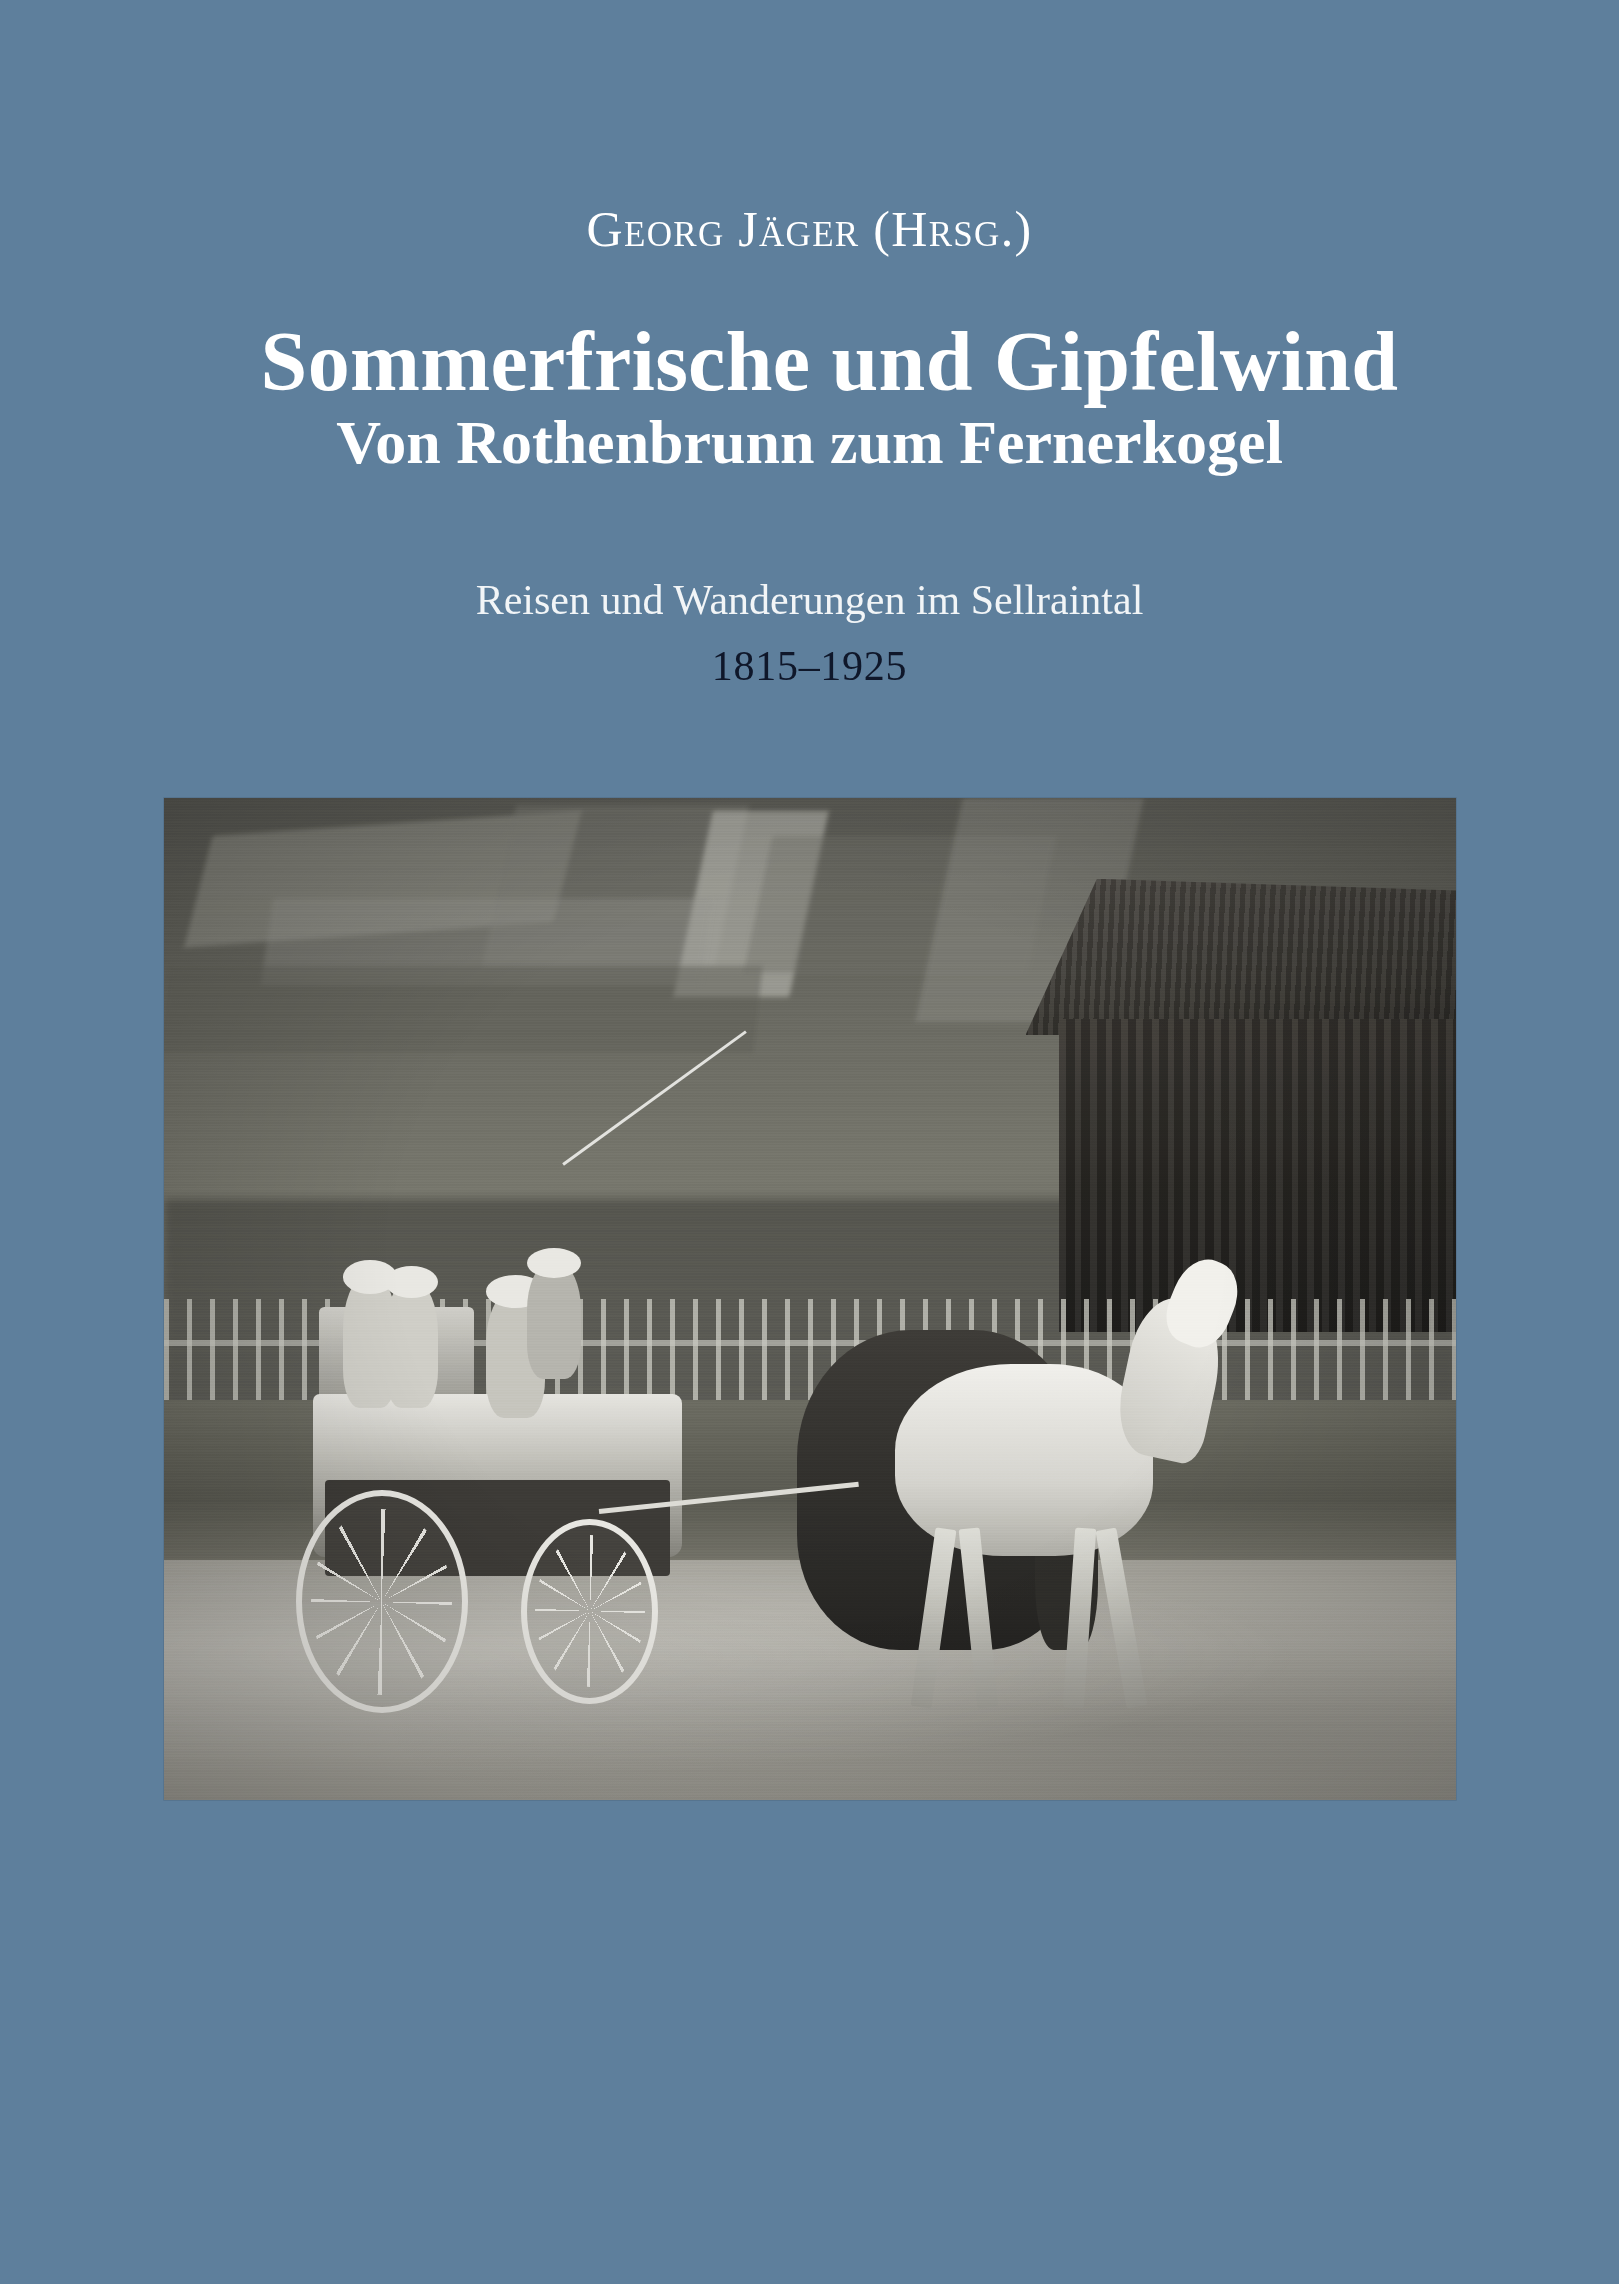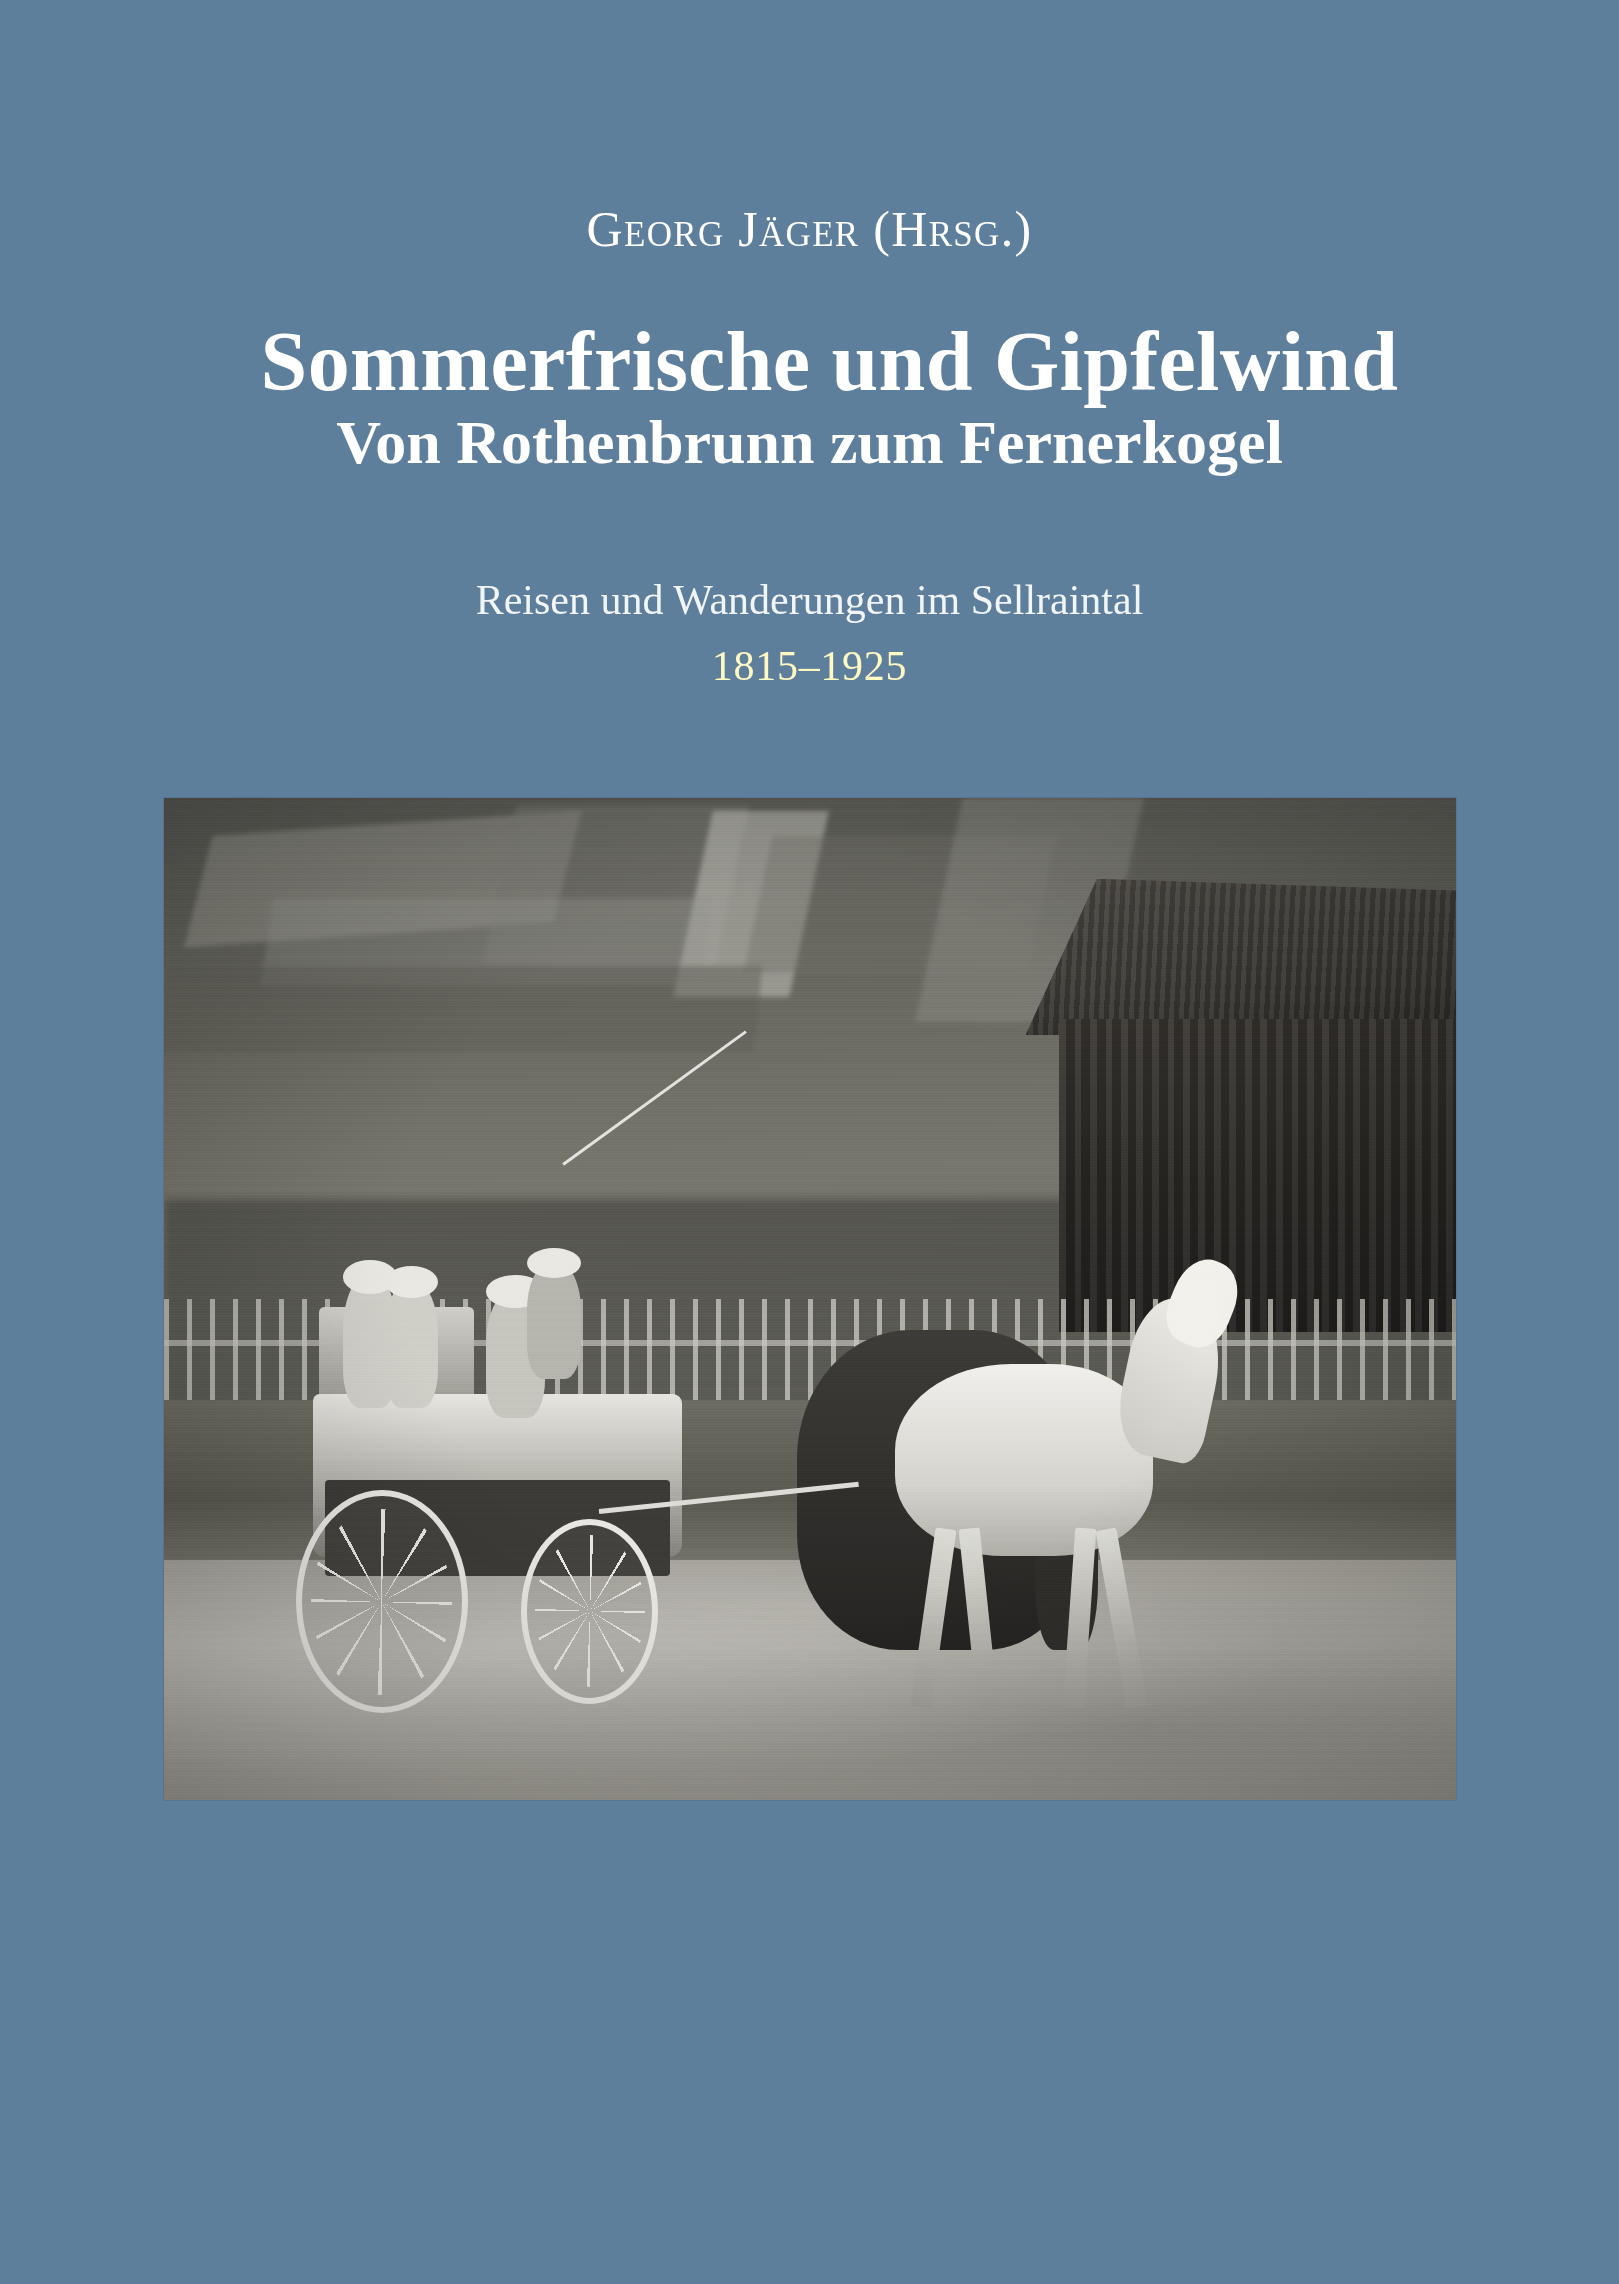--- a/index.html
+++ b/index.html
@@ -51,21 +51,21 @@
     margin-top: 93px;
     font-size: 42px;
     color: #f2f5f7;
     text-align: center;
     line-height: 1.45;
     font-weight: normal;
   }
   .years {
     margin-top: 12px;
     font-size: 42px;
-    color: #fef9c3;
+    color: #0f172a;
     text-align: center;
     letter-spacing: 0.7px;
   }
   .photo-wrap {
     margin-top: 108px;
     width: 1292px;
     height: 1002px;
     position: relative;
     overflow: hidden;
     box-shadow: 0 0 0 0.7px rgba(0,0,0,0.12);

